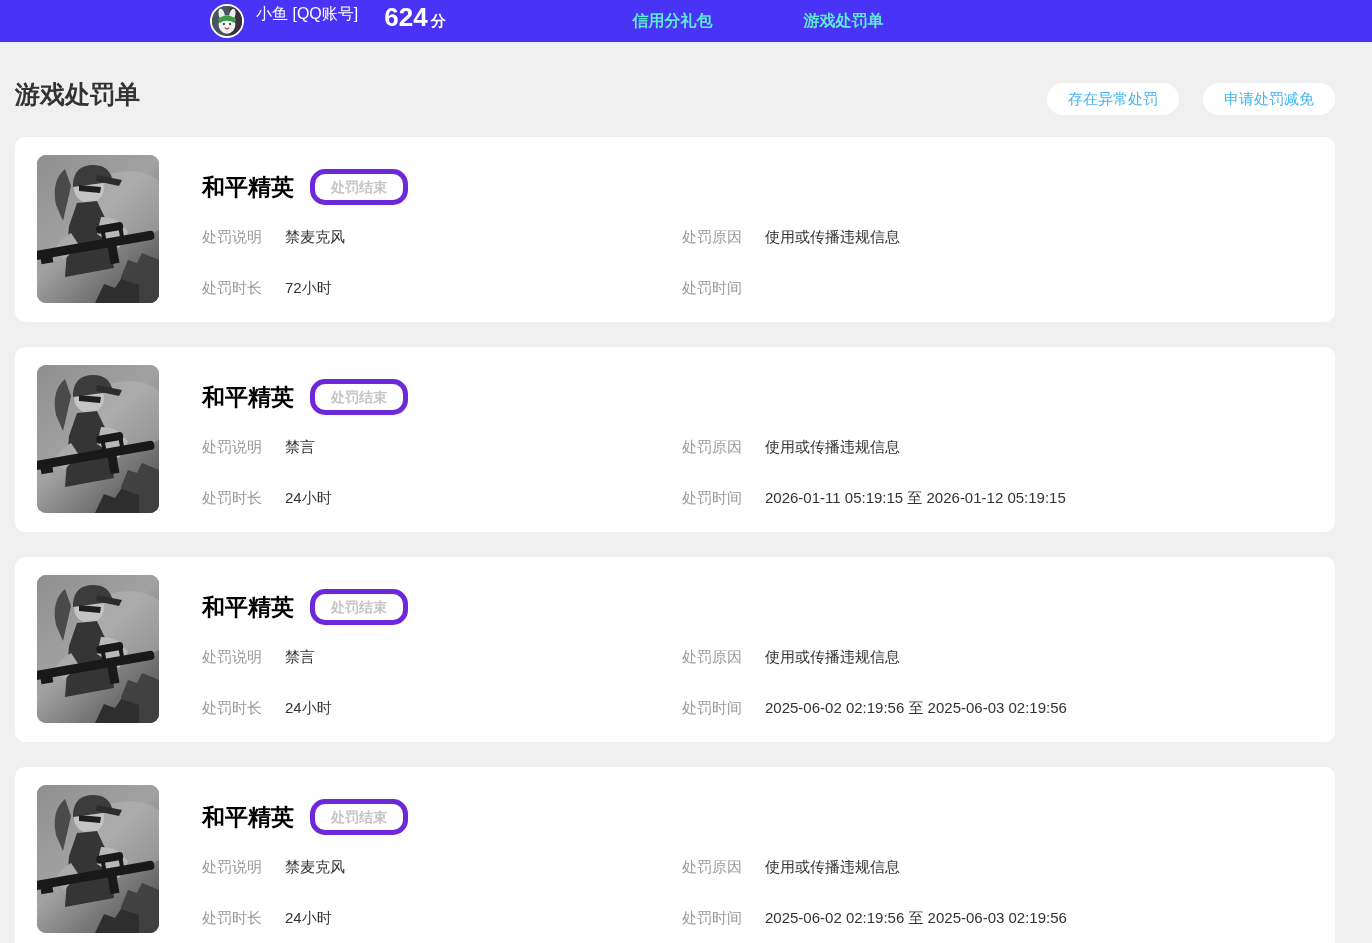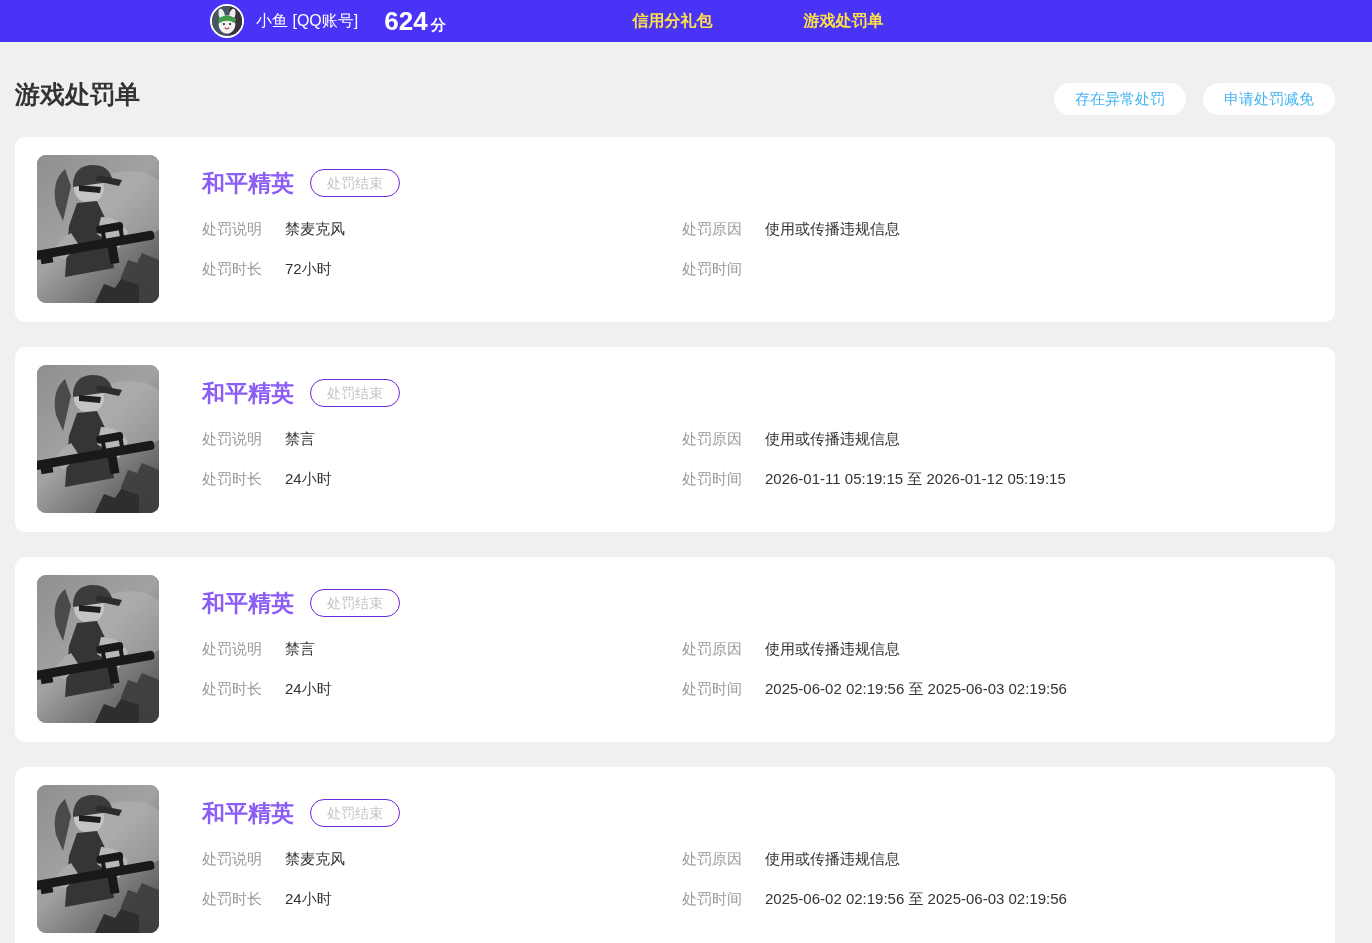--- a/index.html
+++ b/index.html
@@ -15,74 +15,74 @@
   body{
     width:1372px;height:943px;overflow:hidden;
     background:var(--page_bg);
     font-family:"Liberation Sans","DejaVu Sans",sans-serif;
   }
   
   .topbar{
     height:42px;background:var(--header_bg);
     position:relative;display:flex;align-items:center;color:#fff;
   }
-  .user-group{display:flex;align-items:center;margin-left:210px}
+  .user-group{display:flex;margin-left:210px}
   .avatar{
     width:34px;height:34px;border-radius:50%;border:2px solid #fff;
     box-sizing:border-box;overflow:hidden;background:#47565e;flex:0 0 auto;
   }
   .avatar svg{display:block;width:100%;height:100%}
   .username{margin-left:12px;font-size:16px;white-space:nowrap}
   .score{margin-left:26px;display:flex;align-items:baseline;font-weight:bold}
   .score-num{font-size:26px;line-height:1}
   .score-unit{font-size:15px;margin-left:3px}
   .nav{position:absolute;left:587px;top:0;height:42px;display:flex}
   .nav-item{
     width:171px;text-align:center;line-height:42px;
-    font-size:16px;font-weight:bold;color:#fde047;position:relative;cursor:pointer;
+    font-size:16px;font-weight:bold;color:#5eead4;position:relative;cursor:pointer;
   }
   .nav-item.active{color:var(--active_tab)}
   .nav-item.active::after{
     content:"";position:absolute;left:50%;transform:translateX(-50%);
     bottom:0;width:80px;height:3px;background:var(--active_tab);
   }
   
   .page-head{
     margin:0 37px 0 15px;padding-top:38px;
     display:flex;justify-content:space-between;align-items:flex-end;
   }
   .page-title{margin:0;font-size:25px;font-weight:bold;color:var(--text_dark);line-height:29px}
   .page-subtitle{margin-top:10px;font-size:15px;color:var(--text_gray);line-height:20px}
-  .page-actions{display:flex;gap:17px;margin-bottom:-6px}
+  .page-actions{display:flex;gap:24px;margin-bottom:-6px}
   .action-btn{
     height:32px;line-height:32px;padding:0 21px;background:#fff;border:none;
     border-radius:16px;color:var(--action_link);font-size:15px;cursor:pointer;
     font-family:inherit;white-space:nowrap;
   }
   
   .cards{margin:28px 37px 0 15px}
   .card{
     height:185px;background:#fff;border-radius:10px;
     margin-bottom:25px;position:relative;
   }
   .thumb{
     position:absolute;left:22px;top:18px;width:122px;height:148px;
     border-radius:9px;overflow:hidden;background:#8a8a8a;
   }
   .thumb svg{display:block;width:100%;height:100%}
   .card-body{margin-left:187px;padding-top:32px}
   .title-row{display:flex;align-items:center}
-  .game-title{font-size:23px;font-weight:bold;color:#8b5cf6;line-height:28px}
+  .game-title{font-size:23px;font-weight:bold;color:#000000;line-height:28px}
   .status-badge{
-    margin-left:16px;border:1px solid #6d28d9;color:var(--badge_gray);
-    font-size:14px;border-radius:15px;padding:6px 16px;line-height:1;
+    margin-left:16px;border:5px solid #6d28d9;color:var(--badge_gray);
+    font-size:14px;border-radius:15px;padding:6px 16px;line-height:1;font-weight:bold;
   }
   .detail-rows{margin-top:22px}
   .detail-row{display:flex;font-size:15px;line-height:20px}
-  .detail-row + .detail-row{margin-top:20px}
+  .detail-row + .detail-row{margin-top:31px}
   .cell{display:flex}
   .cell.col1{width:480px}
   .dlabel{color:var(--text_gray);width:62px;margin-right:21px;flex:0 0 auto}
   .dvalue{color:var(--text_dark)}
   .svg-defs{position:absolute;width:0;height:0}
 </style>
 </head>
 <body>
 
 <svg class="svg-defs" aria-hidden="true">

